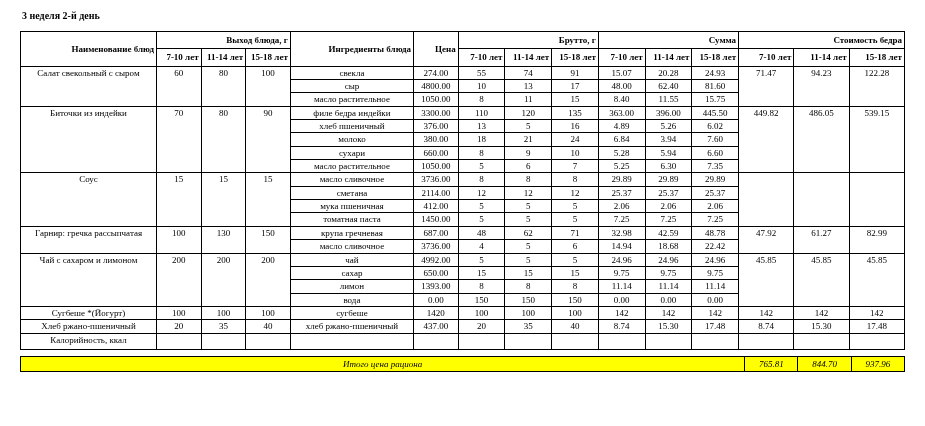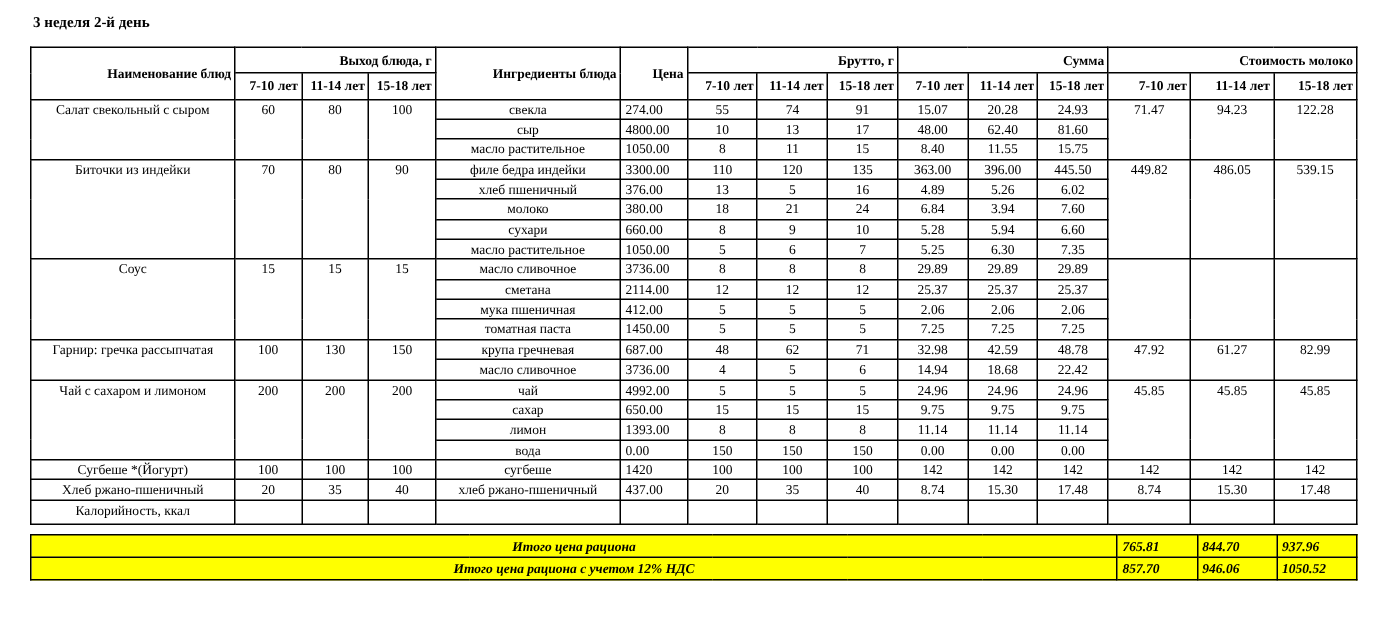--- a/index.html
+++ b/index.html
@@ -48,26 +48,26 @@
   }
   .hdr-name { width: 128px; }
   .col-age { width: 42px; }
   .col-ingr { width: 116px; }
   .col-price { width: 42px; }
   .col-br { width: 44px; }
   .col-sum { width: 44px; }
   .col-cost { width: 52px; }
 
   td.c { text-align: center; }
-  td.r { text-align: left; }
+  td.r { text-align: center; }
   td.l { text-align: center; }
 
   tr.total td {
     background: #ffff00;
-    font-weight: bold;
+    font-weight: normal;
     font-style: italic;
     font-size: 9px;
     padding: 2px 3px;
   }
   tr.total td.r { }
   .kcal-row td {
     height: 13px;
   }
 </style>
 </head>
@@ -96,21 +96,21 @@
         <col class="col-cost">
     </colgroup>
     <thead>
       <tr>
         <th rowspan="2">Наименование блюд</th>
         <th colspan="3">Выход блюда, г</th>
         <th rowspan="2">Ингредиенты блюда</th>
         <th rowspan="2">Цена</th>
         <th colspan="3">Брутто, г</th>
         <th colspan="3">Сумма</th>
-        <th colspan="3">Стоимость молоко</th>
+        <th colspan="3">Стоимость бедра</th>
       </tr>
       <tr>
         <th>7-10 лет</th>
         <th>11-14 лет</th>
         <th>15-18 лет</th>
         <th>7-10 лет</th>
         <th>11-14 лет</th>
         <th>15-18 лет</th>
         <th>7-10 лет</th>
         <th>11-14 лет</th>
@@ -405,22 +405,16 @@
         <col style="width:52px">
         <col style="width:52px">
     </colgroup>
     <tbody>
         <tr class="total">
           <td class="l" colspan="9">Итого цена рациона</td>
           <td class="r">765.81</td>
           <td class="r">844.70</td>
           <td class="r">937.96</td>
         </tr>
-        <tr class="total">
-          <td class="l" colspan="9">Итого цена рациона с учетом 12% НДС</td>
-          <td class="r">857.70</td>
-          <td class="r">946.06</td>
-          <td class="r">1050.52</td>
-        </tr>
       </tbody>
   </table>
 
 </div>
 
 </body></html>

